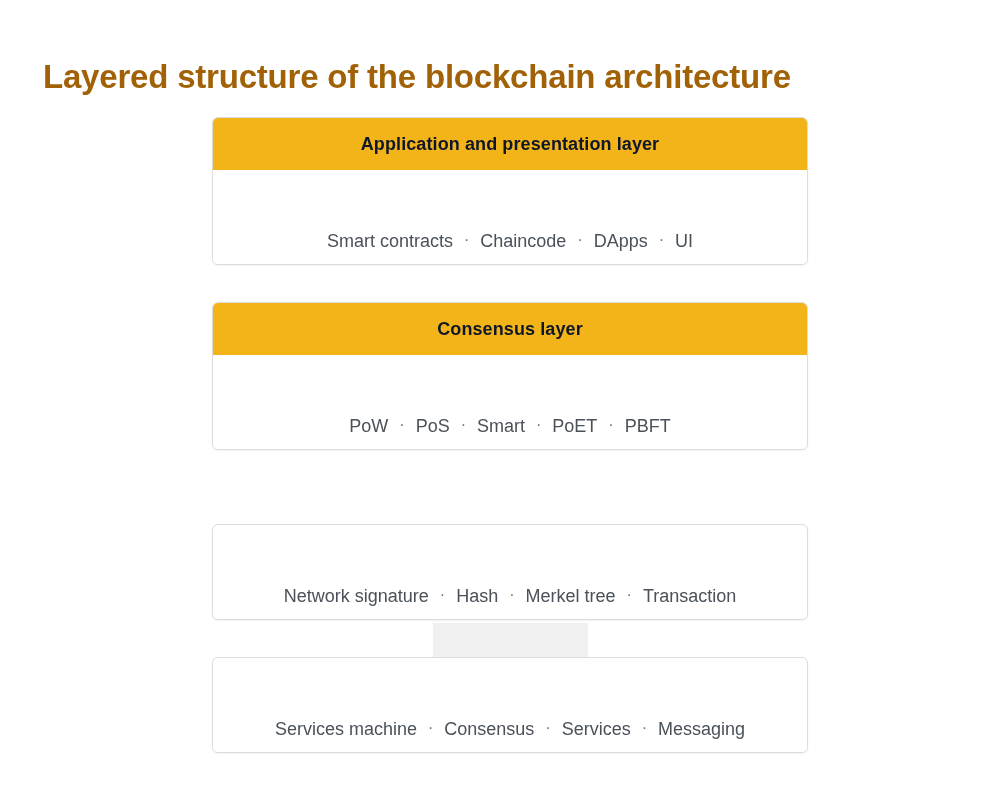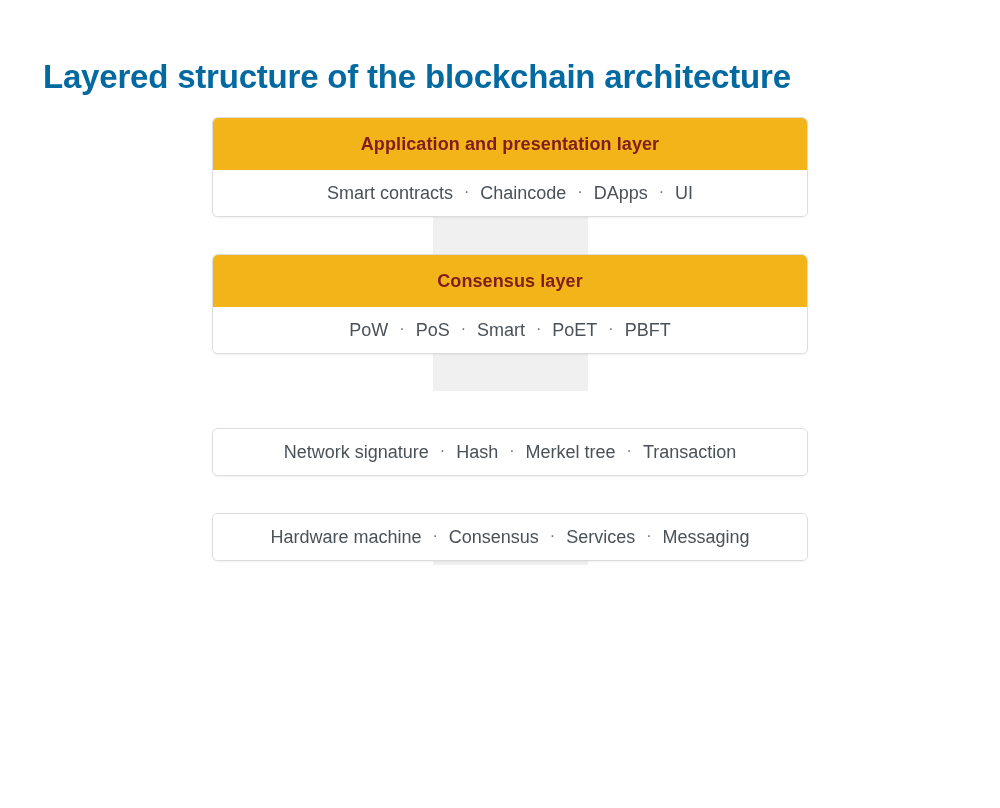--- a/index.html
+++ b/index.html
@@ -14,21 +14,21 @@
     overflow: hidden;
     position: relative;
   }
 
   #page-title {
     position: absolute;
     left: 43px;
     top: 36px;
     font-size: 33px;
     font-weight: bold;
-    color: #0369a1;
+    color: #a16207;
     letter-spacing: -0.2px;
     white-space: nowrap;
     font-stretch: condensed;
   }
 
   #stack {
     position: absolute;
     left: 212px;
     top: 117px;
     width: 596px;
@@ -57,39 +57,40 @@
     background: #ffffff;
     border: 1px solid #dcdcdd;
     box-sizing: border-box;
     overflow: hidden;
     box-shadow: 0 1px 2px rgba(0,0,0,0.06);
   }
 
   .layer-header {
     height: 52px;
     background: #f2b418;
-    color: #7f1d1d;
+    color: #0f172a;
     display: flex;
     align-items: center;
     justify-content: center;
     font-size: 18px;
     font-weight: bold;
     font-stretch: condensed;
     letter-spacing: 0.1px;
   }
 
   .layer-body {
     height: 46px;
     background: #ffffff;
     display: flex;
     align-items: center;
     justify-content: center;
     color: #4a5159;
     font-size: 18px;
     font-weight: normal;
+    margin-top: 48px;
   }
 
   .items {
     display: flex;
     align-items: center;
     justify-content: center;
   }
 
   .item {
     white-space: nowrap;
@@ -171,21 +172,21 @@
             <span class="item">Transaction</span>
           </div>
         </div>
       </div>
     </div>
     <div class="spacer"></div>
     <div class="layer-wrap">
       <div class="layer">
         <div class="layer-body">
           <div class="items">
-            <span class="item">Hardware machine</span>
+            <span class="item">Services machine</span>
             <span class="sep">·</span>
             <span class="item">Consensus</span>
             <span class="sep">·</span>
             <span class="item">Services</span>
             <span class="sep">·</span>
             <span class="item">Messaging</span>
           </div>
         </div>
       </div>
     </div>

